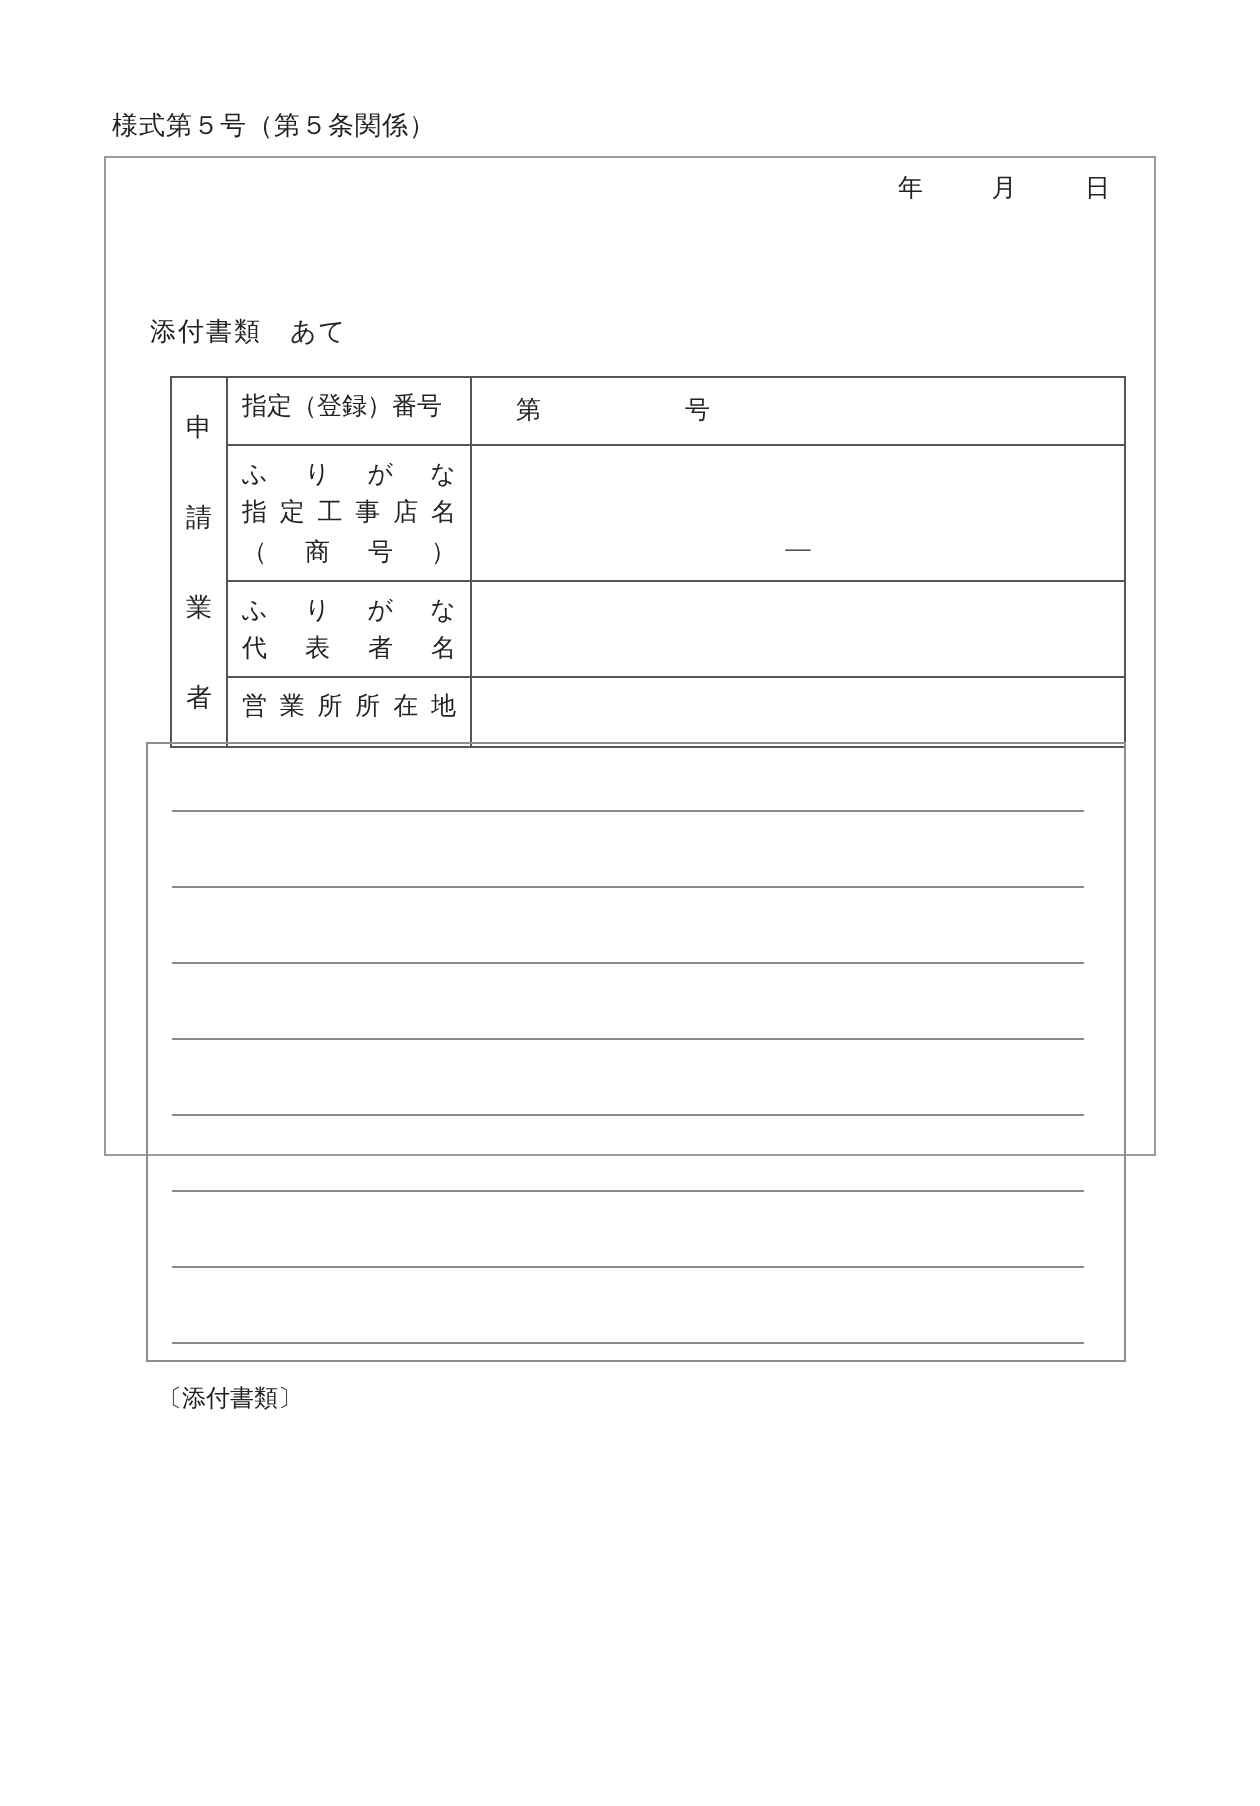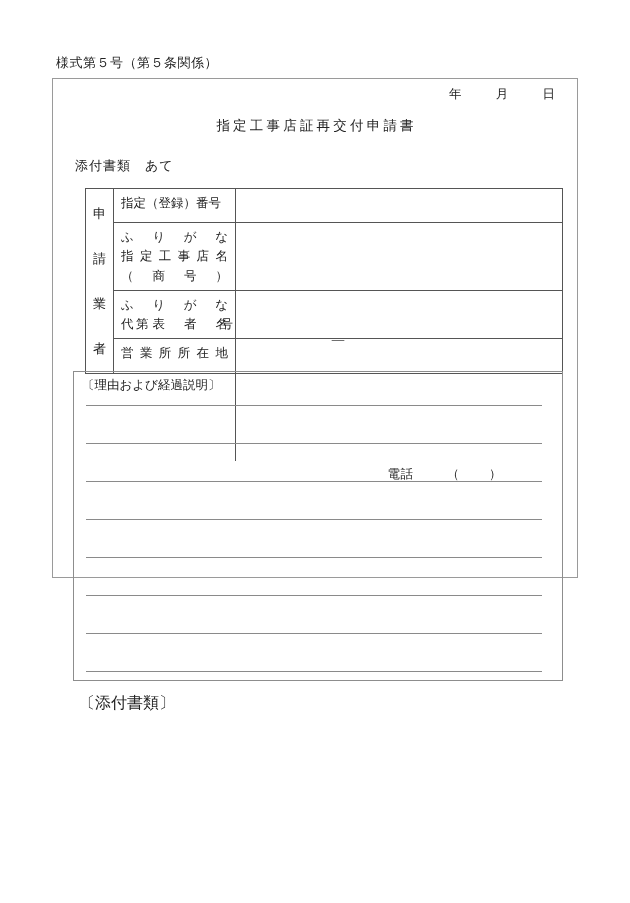--- a/index.html
+++ b/index.html
@@ -98,21 +98,20 @@
   }
   .rows {
     flex: 1 1 auto;
     display: flex;
     flex-direction: column;
   }
   .trow {
     display: flex;
     border-bottom: 1px solid #555555;
     box-sizing: border-box;
-    flex-direction: column;
   }
   .trow:last-child { border-bottom: none; }
 
   .lab-cell {
     width: 122px;
     flex: 0 0 122px;
     border-right: 1px solid #555555;
     box-sizing: border-box;
     padding: 5px 7px;
     font-size: 12.5px;
@@ -185,41 +184,40 @@
     width: 456px;
     height: 0;
     border-top: 1px solid #8a8a8a;
   }
 
   
   .attach {
     position: absolute;
     left: 26px;
     top: 610px;
-    font-size: 16px;
+    font-size: 12px;
     line-height: 1.75;
   }
   .attach-item { padding-left: 12px; }
 </style>
 </head>
 <body>
 
 <div class="form-number">様式第５号（第５条関係）</div>
 
 <div class="page-frame">
 
   <div class="date-line">
     <span>年</span>
     <span class="date-gap"></span>
     <span>月</span>
     <span class="date-gap"></span>
     <span>日</span>
   </div>
 
-  <div class="doc-title">指定工事店証再交付申請書</div>
 
   <div class="addressee">添付書類　あて</div>
 
   <div class="applicant-table">
 
     <div class="vert-label">
       <span class="ch">申</span>
       <span class="ch">請</span>
       <span class="ch">業</span>
       <span class="ch">者</span>
@@ -289,36 +287,26 @@
         <div class="lab-cell">
           <div class="just">
             <span>営</span>
               <span>業</span>
               <span>所</span>
               <span>所</span>
               <span>在</span>
               <span>地</span>
           </div>
         </div>
-        <div class="val-cell">
-          <span class="tel-block">
-            <span>電話</span>
-            <span class="tel-gap"></span>
-            <span>（</span>
-            <span class="paren-gap"></span>
-            <span>）</span>
-          </span>
-        </div>
       </div>
 
     </div>
   </div>
 
   <div class="reason-box">
-    <div class="reason-title">〔理由および経過説明〕</div>
     <div class="rule" style="top:33px;"></div>
     <div class="rule" style="top:71px;"></div>
     <div class="rule" style="top:109px;"></div>
     <div class="rule" style="top:147px;"></div>
     <div class="rule" style="top:185px;"></div>
     <div class="rule" style="top:223px;"></div>
     <div class="rule" style="top:261px;"></div>
     <div class="rule" style="top:299px;"></div>
   </div>
 

